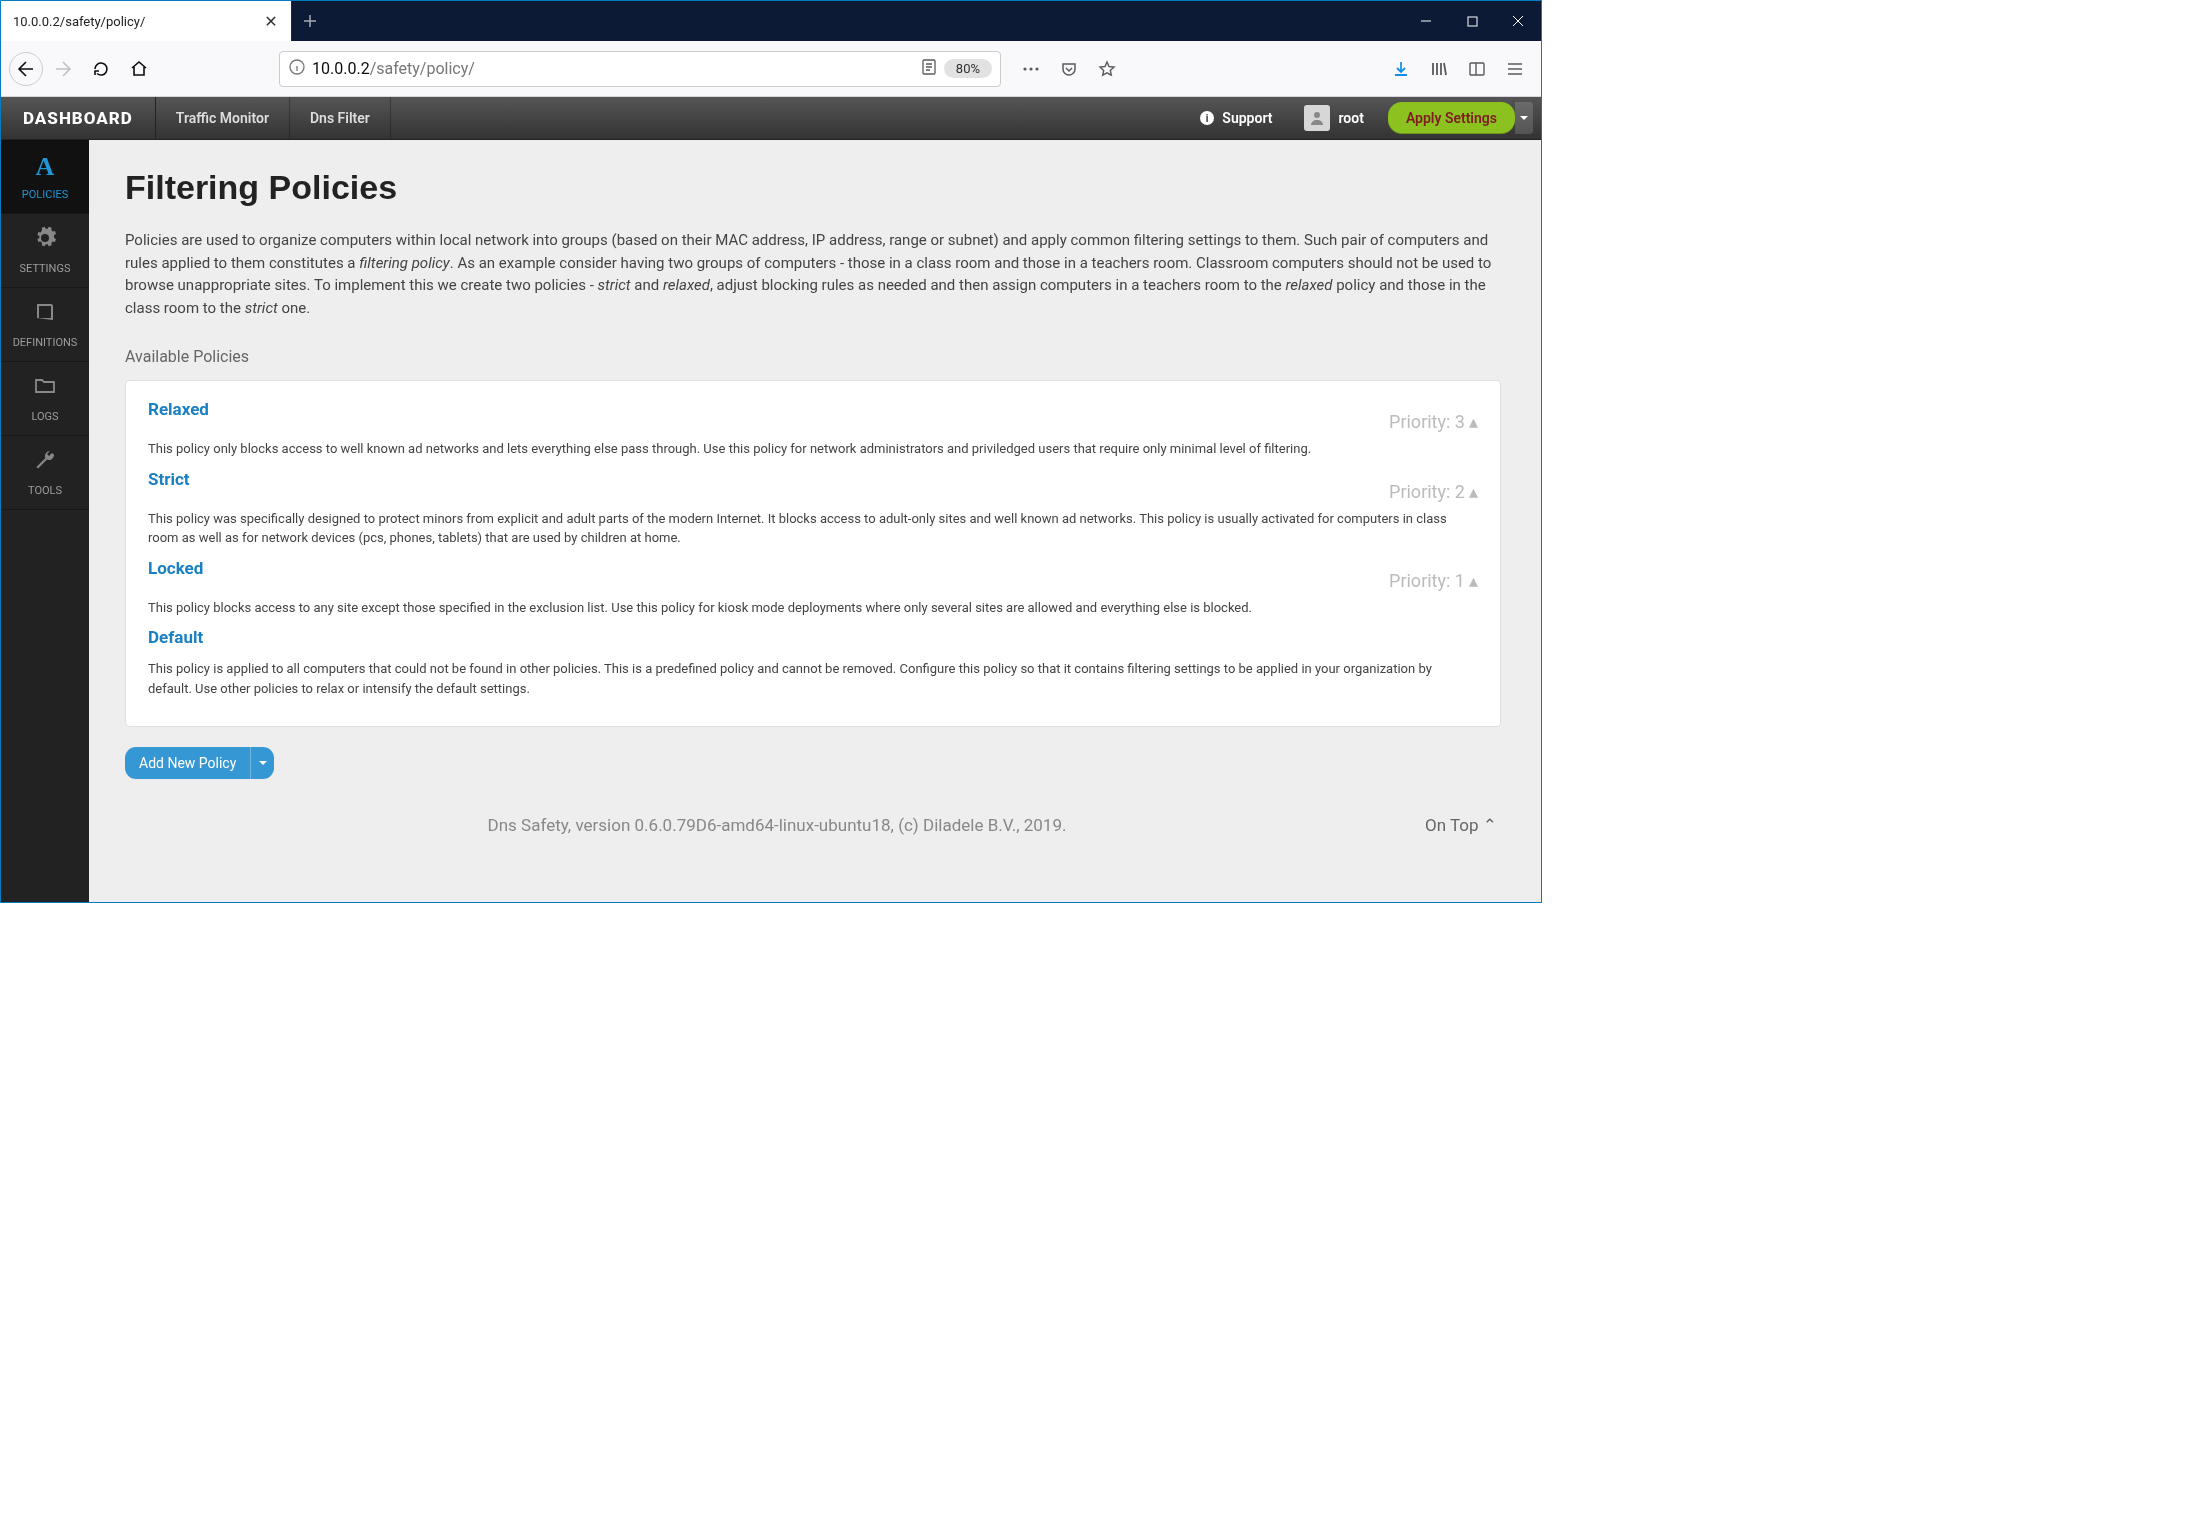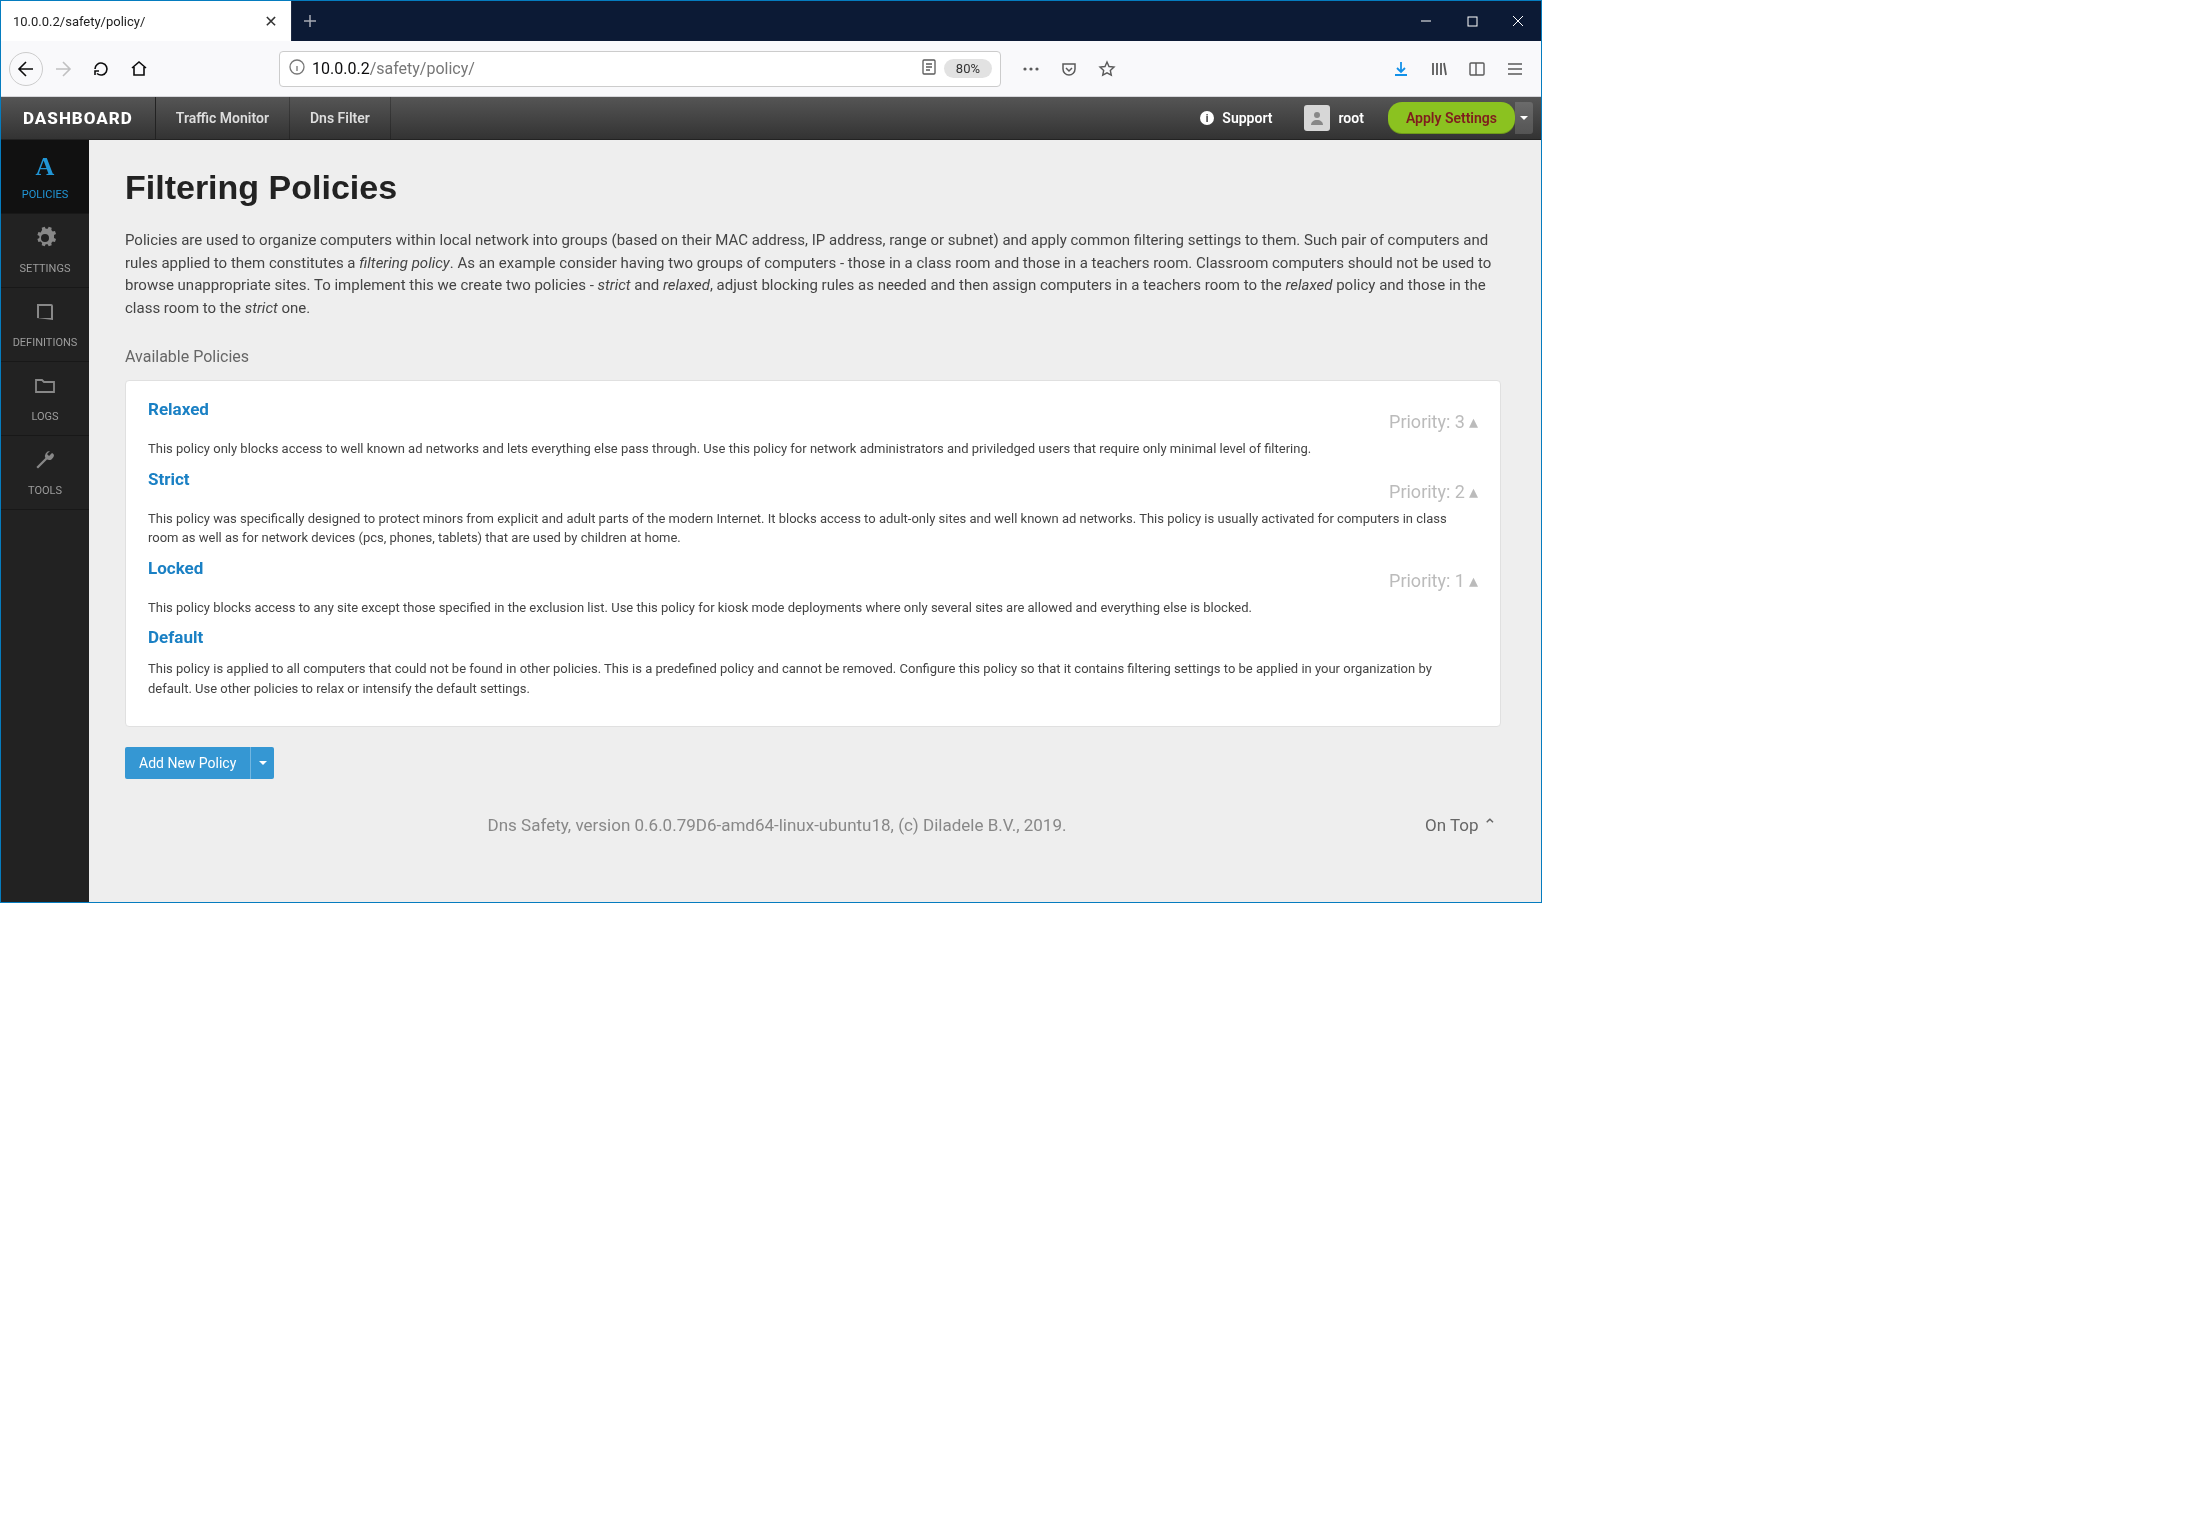--- a/index.html
+++ b/index.html
@@ -52,21 +52,21 @@
 .page-title { font-family: "Segoe UI", Arial, sans-serif; font-weight: 800; font-size: 34px; color: #222; margin-bottom: 22px; }
 .intro { font-size: 15px; color: #444; line-height: 1.5; margin-bottom: 28px; }
 .intro em { font-style: italic; }
 .section-title { font-size: 16px; color: #666; margin-bottom: 14px; }
 .card { background: #fff; border: 1px solid #e0e0e0; border-radius: 4px; padding: 18px 22px 18px 22px; margin-bottom: 20px; }
 .policy-name { color: #1a80c4; font-weight: 700; font-size: 17px; cursor: pointer; }
 .priority { float: right; color: #bbb; font-size: 18px; margin-top: 12px; }
 .priority .caret-up { margin-left: 4px; }
 .policy-desc { font-size: 13px; color: #444; line-height: 1.5; margin: 20px 0 10px 0; clear: right; }
 .policy + .policy { margin-top: 6px; }
-.btn-add { background: #3597d3; color: #fff; font-size: 14px; border: none; border-radius: 2px; display: inline-flex; align-items: center; height: 32px; cursor: pointer; }
+.btn-add { background: #3597d3; color: #fff; font-size: 14px; border: none; border-radius: 11px; display: inline-flex; align-items: center; height: 32px; cursor: pointer; }
 .btn-add .btn-text { padding: 0 14px; }
 .btn-add .btn-caret { border-left: 1px solid rgba(255,255,255,0.3); width: 24px; height: 100%; display: flex; align-items: center; justify-content: center; }
 .footer { display: flex; justify-content: center; align-items: center; font-size: 17px; color: #888; padding: 36px 4px 0 4px; }
 .footer-center { flex: 1; text-align: center; }
 .ontop { cursor: pointer; color: #666; }
 </style>
 </head>
 <body>
 
 <div class="window">

